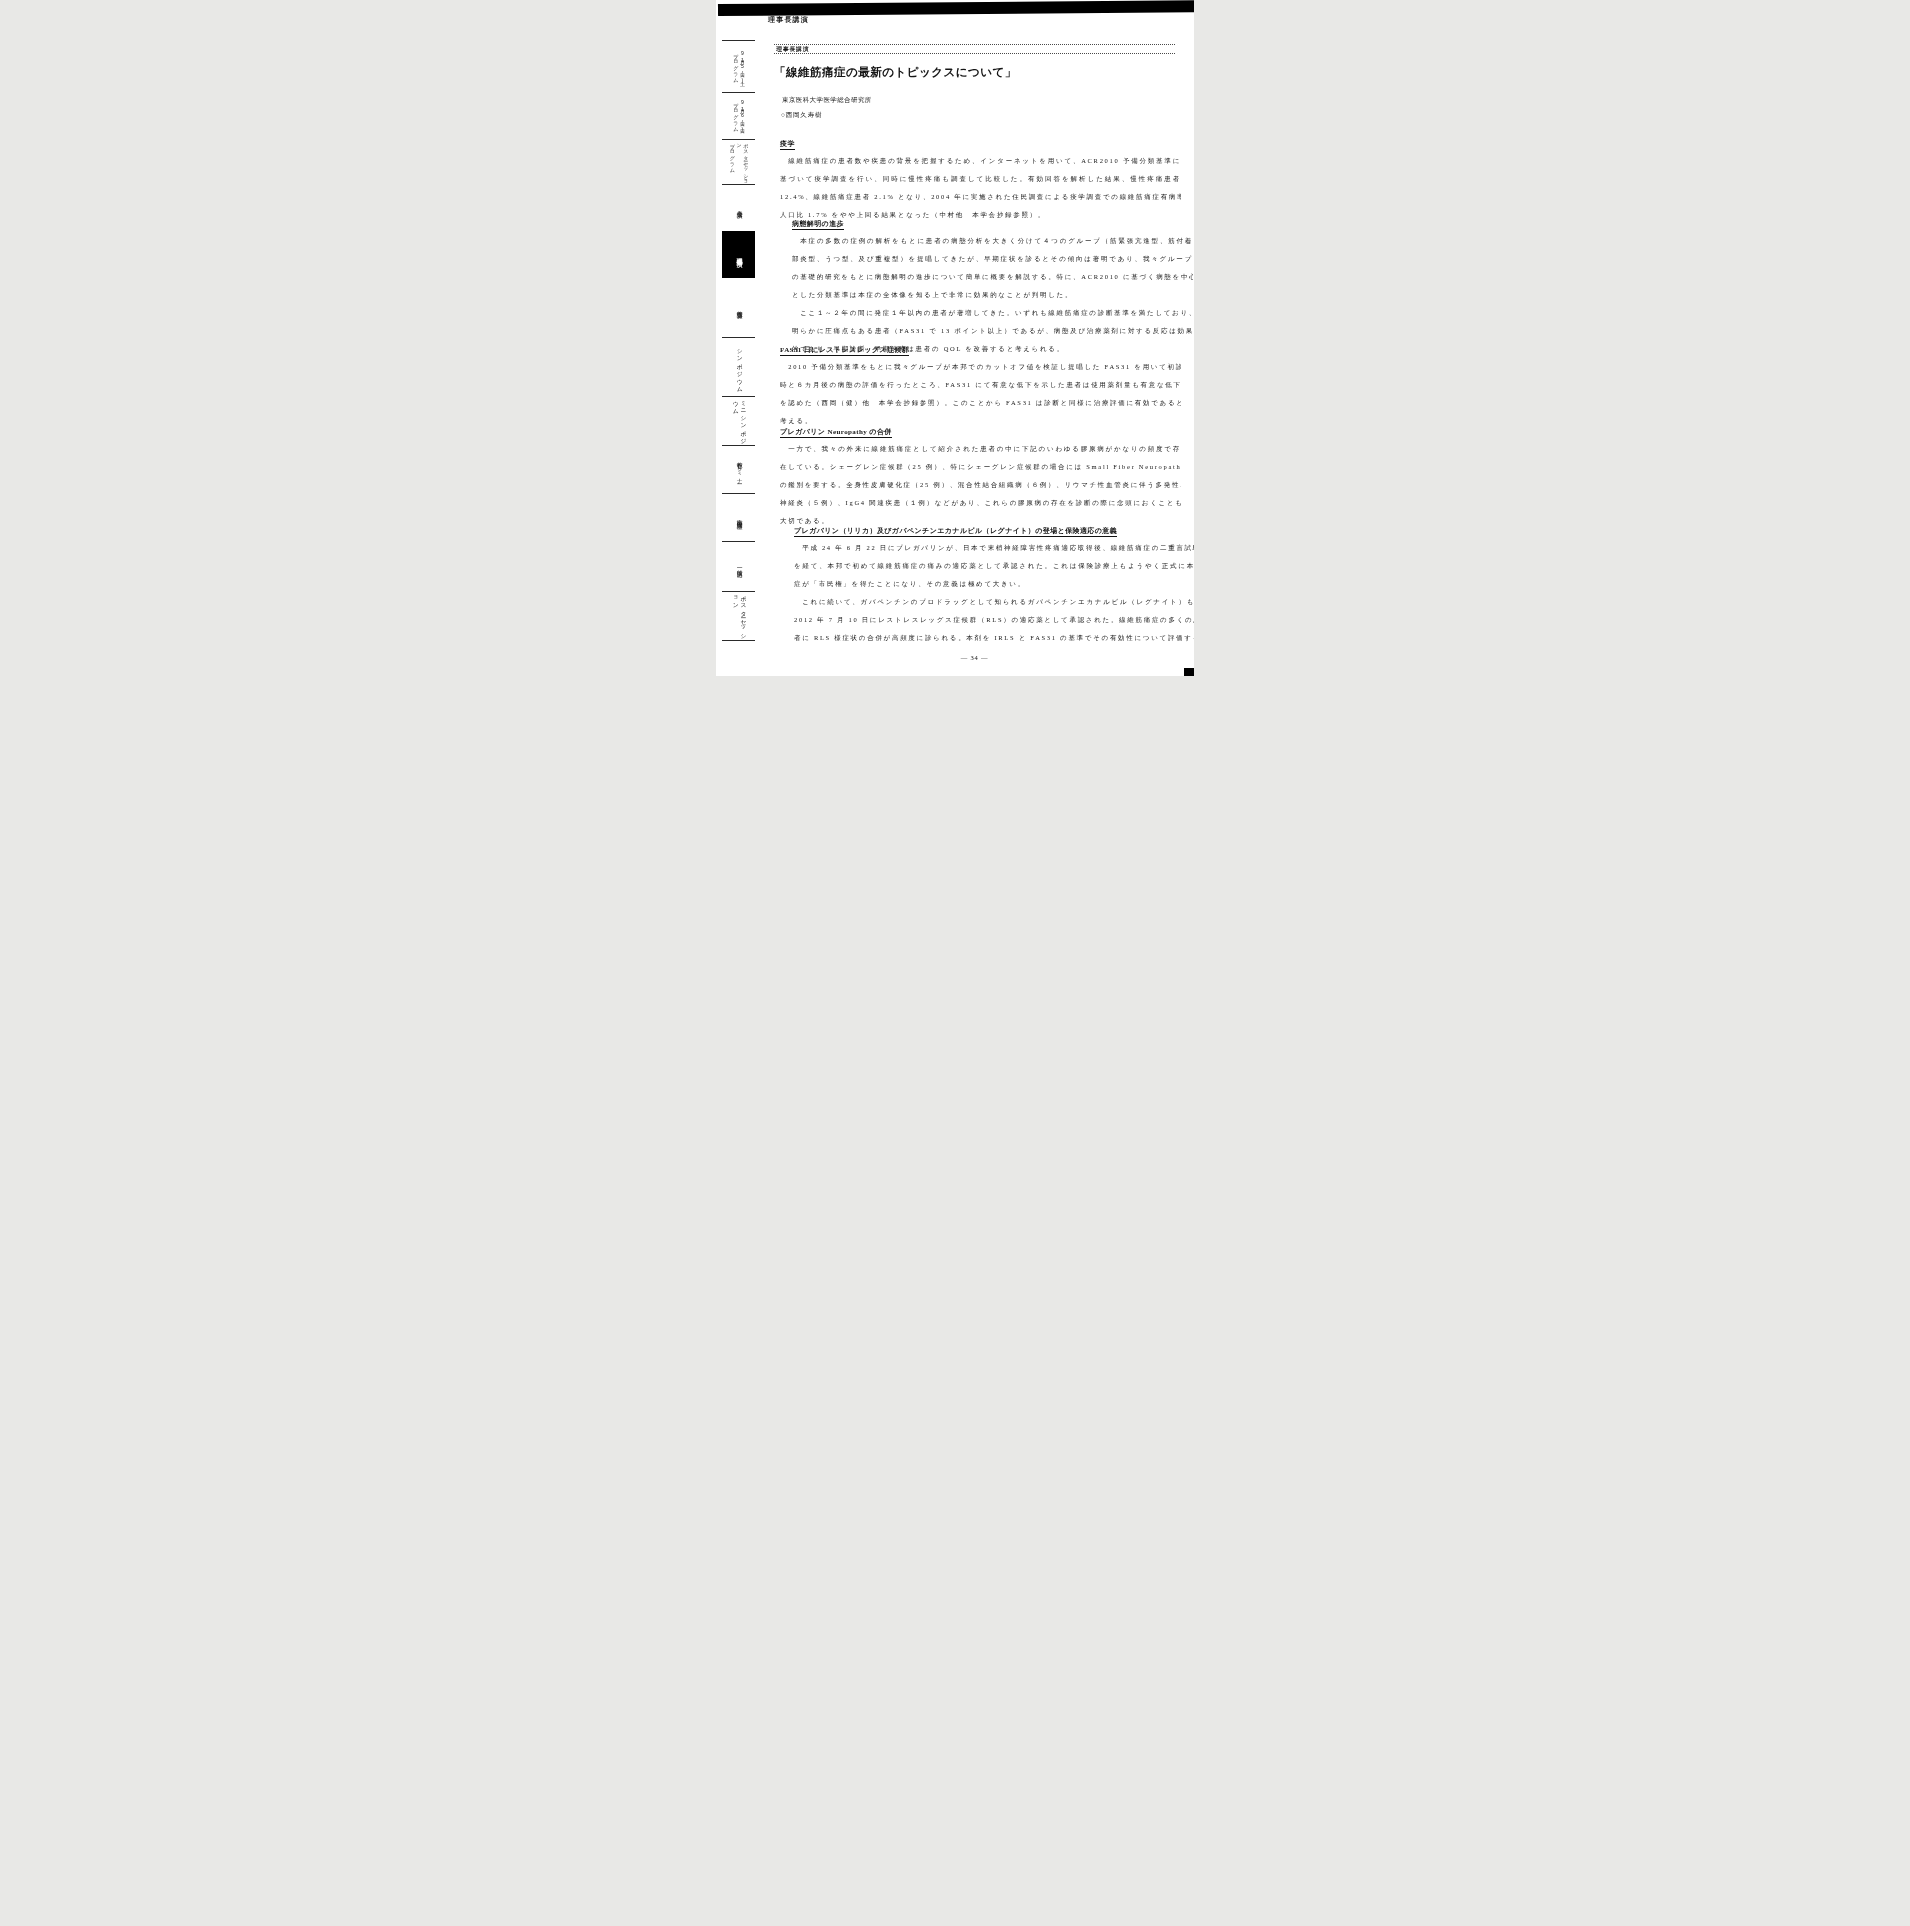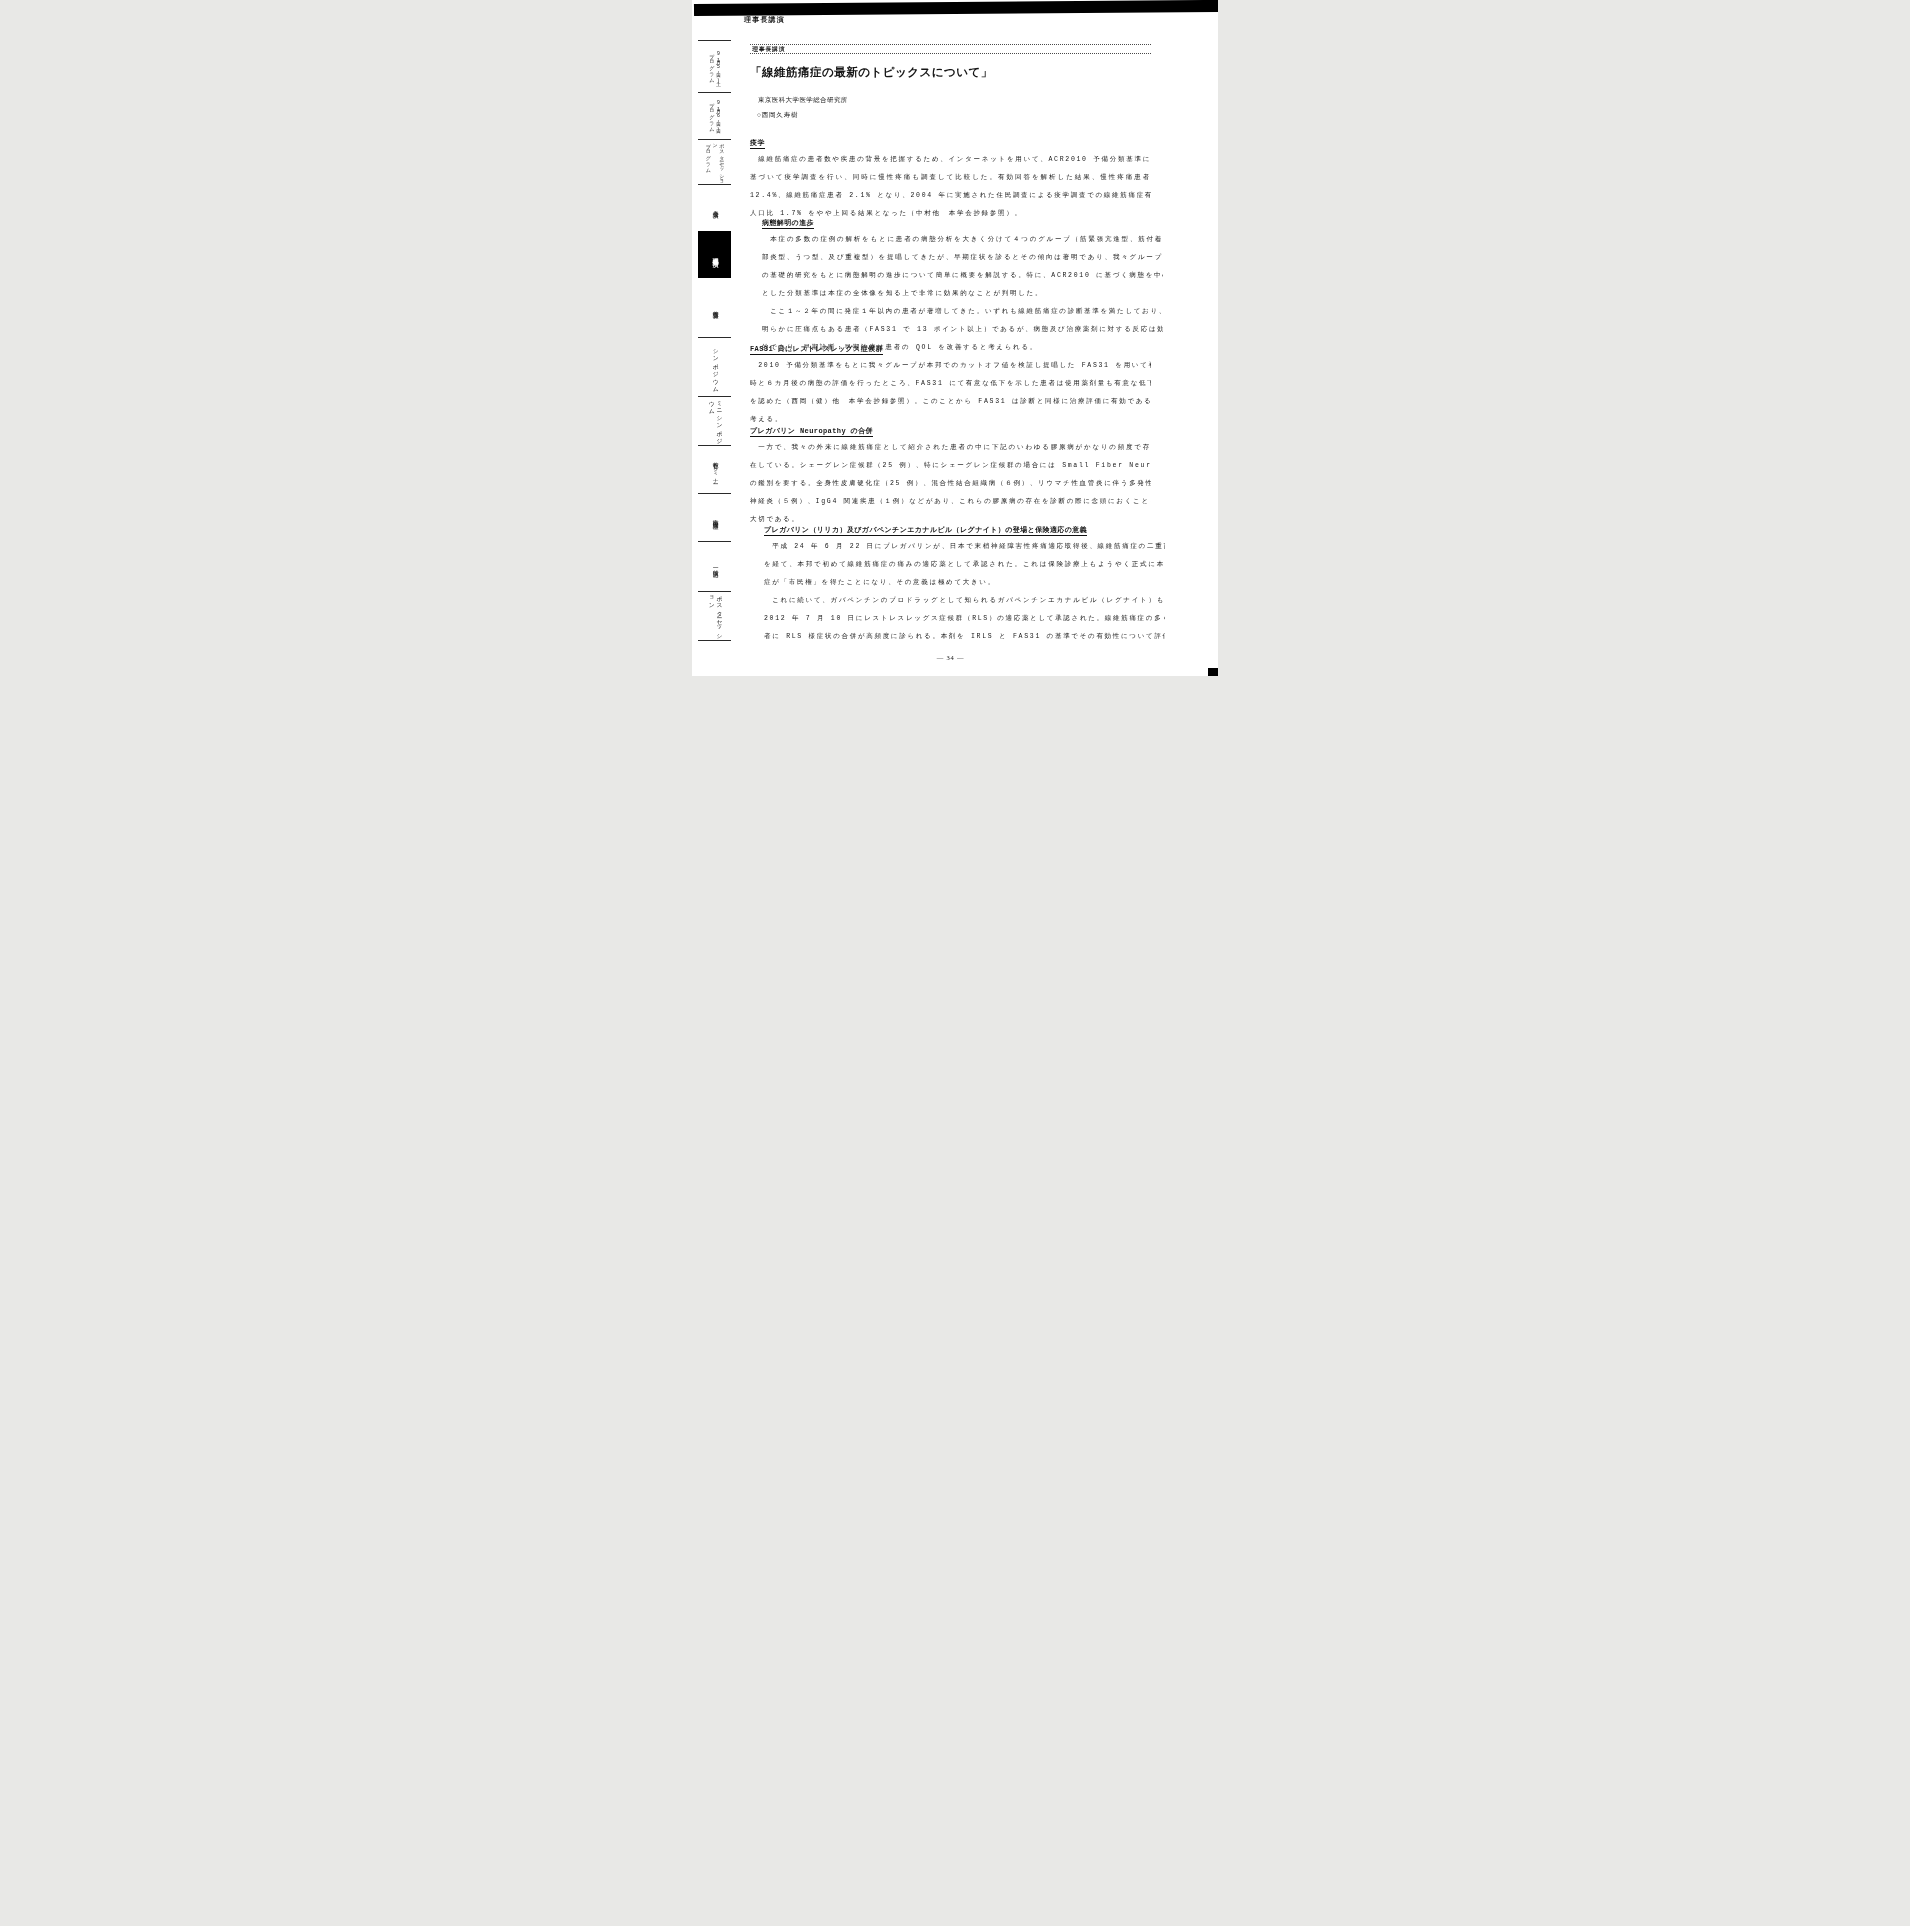--- a/index.html
+++ b/index.html
@@ -4,21 +4,20 @@
 <style>
   html,body{margin:0;padding:0;background:#e8e8e6;}
   .page{
     position:relative;
     width:478px;height:676px;
     margin:0 auto;
     background:#ffffff;
     overflow:hidden;
     color:#161616;
     font-family:"Liberation Serif","DejaVu Serif",serif;
-    padding-left:48px;
   }
   
   .top-bar{
     position:absolute;left:2.3px;top:3.5px;right:-4.6px;height:11.6px;
     background:#000;transform:rotate(-0.45deg);transform-origin:left center;
   }
   .corner-mark{
     position:absolute;right:0;bottom:0;width:10.4px;height:8px;background:#000;
   }
   
@@ -59,21 +58,21 @@
     line-height:8px;padding-left:2.3px;display:inline-block;
   }
   .doc-title{
     position:absolute;left:58px;top:65px;width:401px;
     font-family:"Liberation Sans","DejaVu Sans",sans-serif;
     font-size:11.6px;font-weight:bold;letter-spacing:0.4px;
   }
   .affiliation{position:absolute;left:66px;top:96px;font-size:6.5px;letter-spacing:0.4px;}
   .speaker{position:absolute;left:65px;top:111px;font-size:6.5px;letter-spacing:0.8px;}
   
-  .sec{position:absolute;left:58px;width:401px;font-family:Liberation Mono, monospace;}
+  .sec{position:absolute;left:64px;width:401px;}
   .sec h3{
     margin:0;font-size:7px;font-weight:bold;letter-spacing:0.4px;
     display:inline-block;border-bottom:0.8px solid #111;padding-bottom:0.8px;
     line-height:1.1;
   }
   .sec .body{margin-top:1.5px;}
   .jline{
     font-size:6.5px;letter-spacing:1.7px;
     height:18px;line-height:18px;
     text-align:justify;text-align-last:justify;

